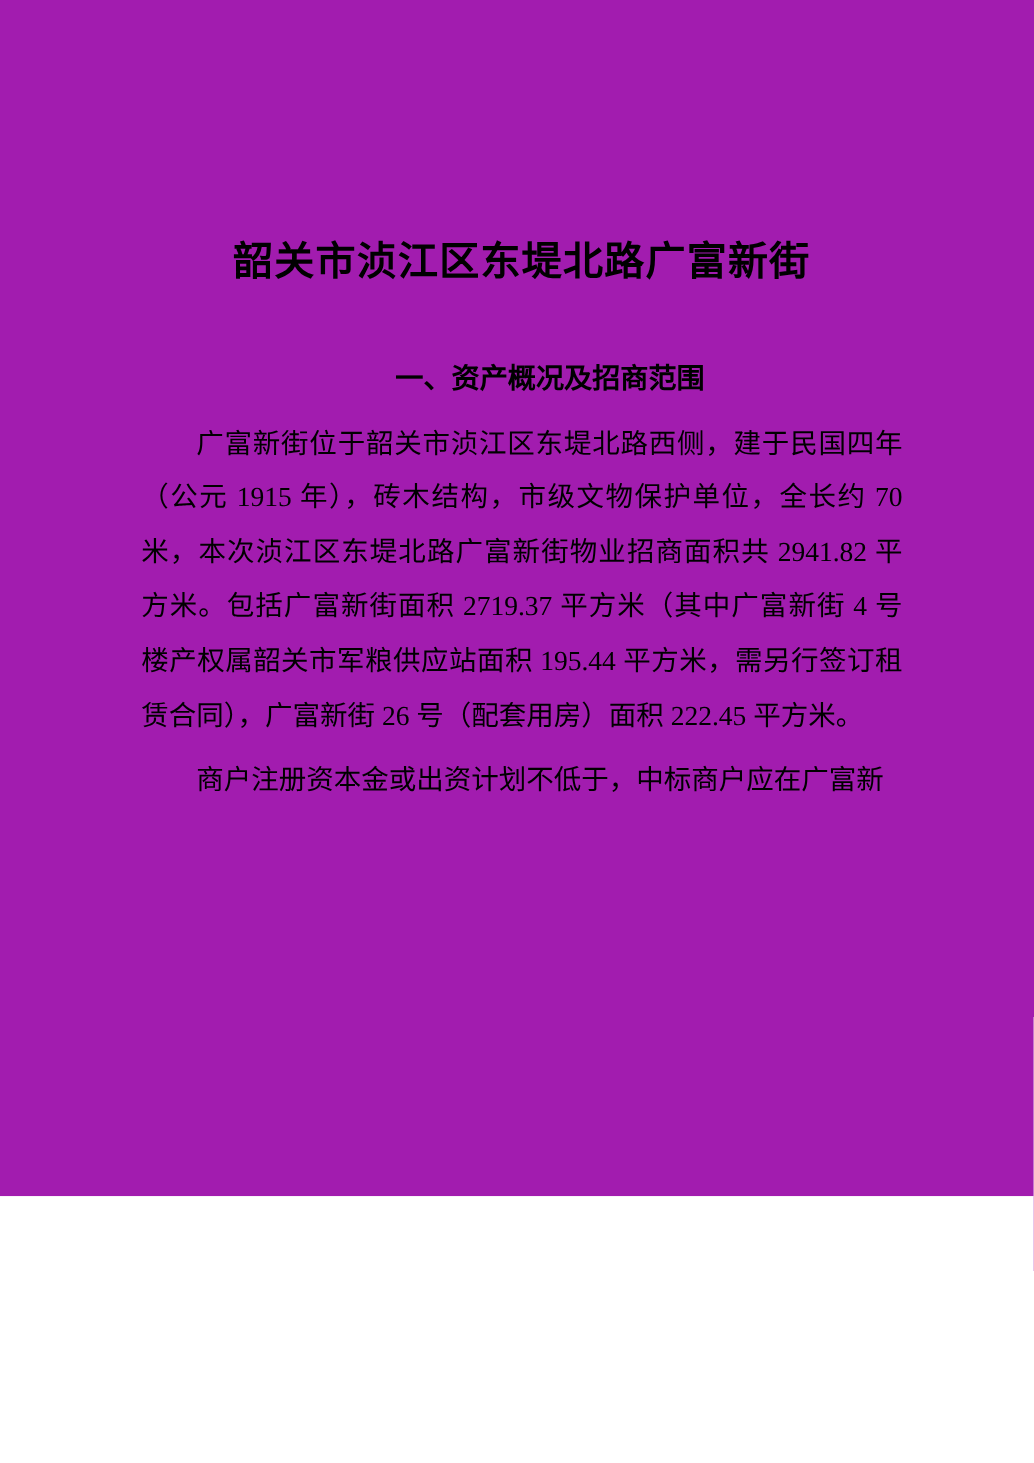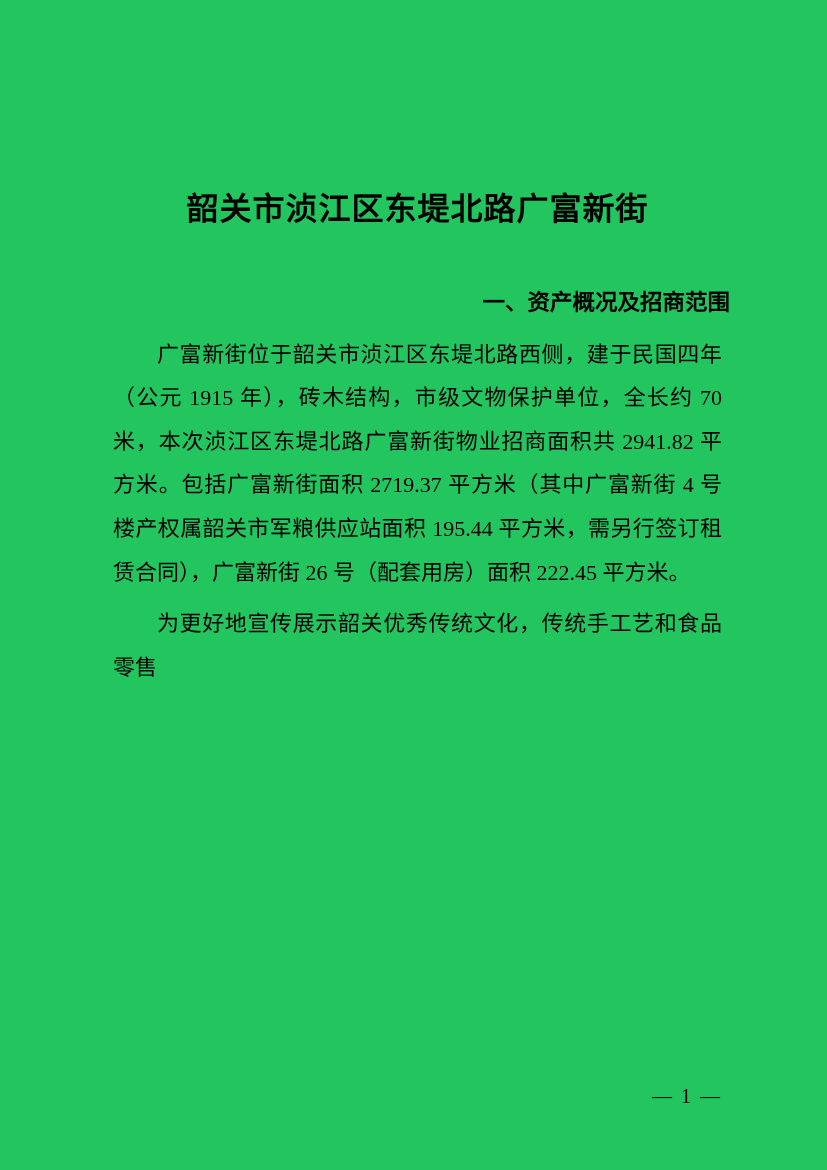--- a/index.html
+++ b/index.html
@@ -3,23 +3,23 @@
 <meta charset="utf-8">
 <style>
   html, body {
     margin: 0;
     padding: 0;
     background: #ffffff;
   }
   .page {
     position: relative;
     width: 827px;
-    height: 1170px;
+    height: 957px;
     margin: 0 auto;
-    background: #22c55e;
+    background: #a21caf;
     box-sizing: border-box;
     padding: 187px 97px 0 105px;
     color: #000000;
     overflow: hidden;
   }
   .doc-title {
     margin: 0;
     text-align: center;
     font-family: "Liberation Sans", "DejaVu Sans", sans-serif;
     font-weight: 700;
@@ -40,21 +40,21 @@
     text-justify: inter-character;
     color: #000000;
   }
   .section-heading {
     margin: 0;
     font-family: "Liberation Sans", "DejaVu Sans", sans-serif;
     font-weight: 700;
     font-size: 22.5px;
     line-height: 43.6px;
     text-indent: 2em;
-    text-align: right;
+    text-align: center;
     color: #000000;
   }
   .doc-paragraph {
     margin: 8px;
     text-indent: 2em;
   }
   .page-footer {
     position: absolute;
     top: 1082px;
     right: 105px;
@@ -77,19 +77,19 @@
   <div class="doc-body">
 
     <h2 class="section-heading">一、资产概况及招商范围</h2>
 
     <p class="doc-paragraph">广富新街位于韶关市浈江区东堤北路西侧，建于民国四年（公元 1915 年），砖木结构，市级文物保护单位，全长约 70 米，本次浈江区东堤北路广富新街物业招商面积共 2941.82 平方米。包括广富新街面积 2719.37 平方米（其中广富新街 4 号楼产权属韶关市军粮供应站面积 195.44 平方米，需另行签订租赁合同），广富新街 26 号（配套用房）面积 222.45 平方米。</p>
 
 
 
 
 
-    <p class="doc-paragraph">为更好地宣传展示韶关优秀传统文化，传统手工艺和食品零售</p>
+    <p class="doc-paragraph">商户注册资本金或出资计划不低于，中标商户应在广富新</p>
 
   </div>
 
   <div class="page-footer">— 1 —</div>
 
 </div>
 
 </body></html>

